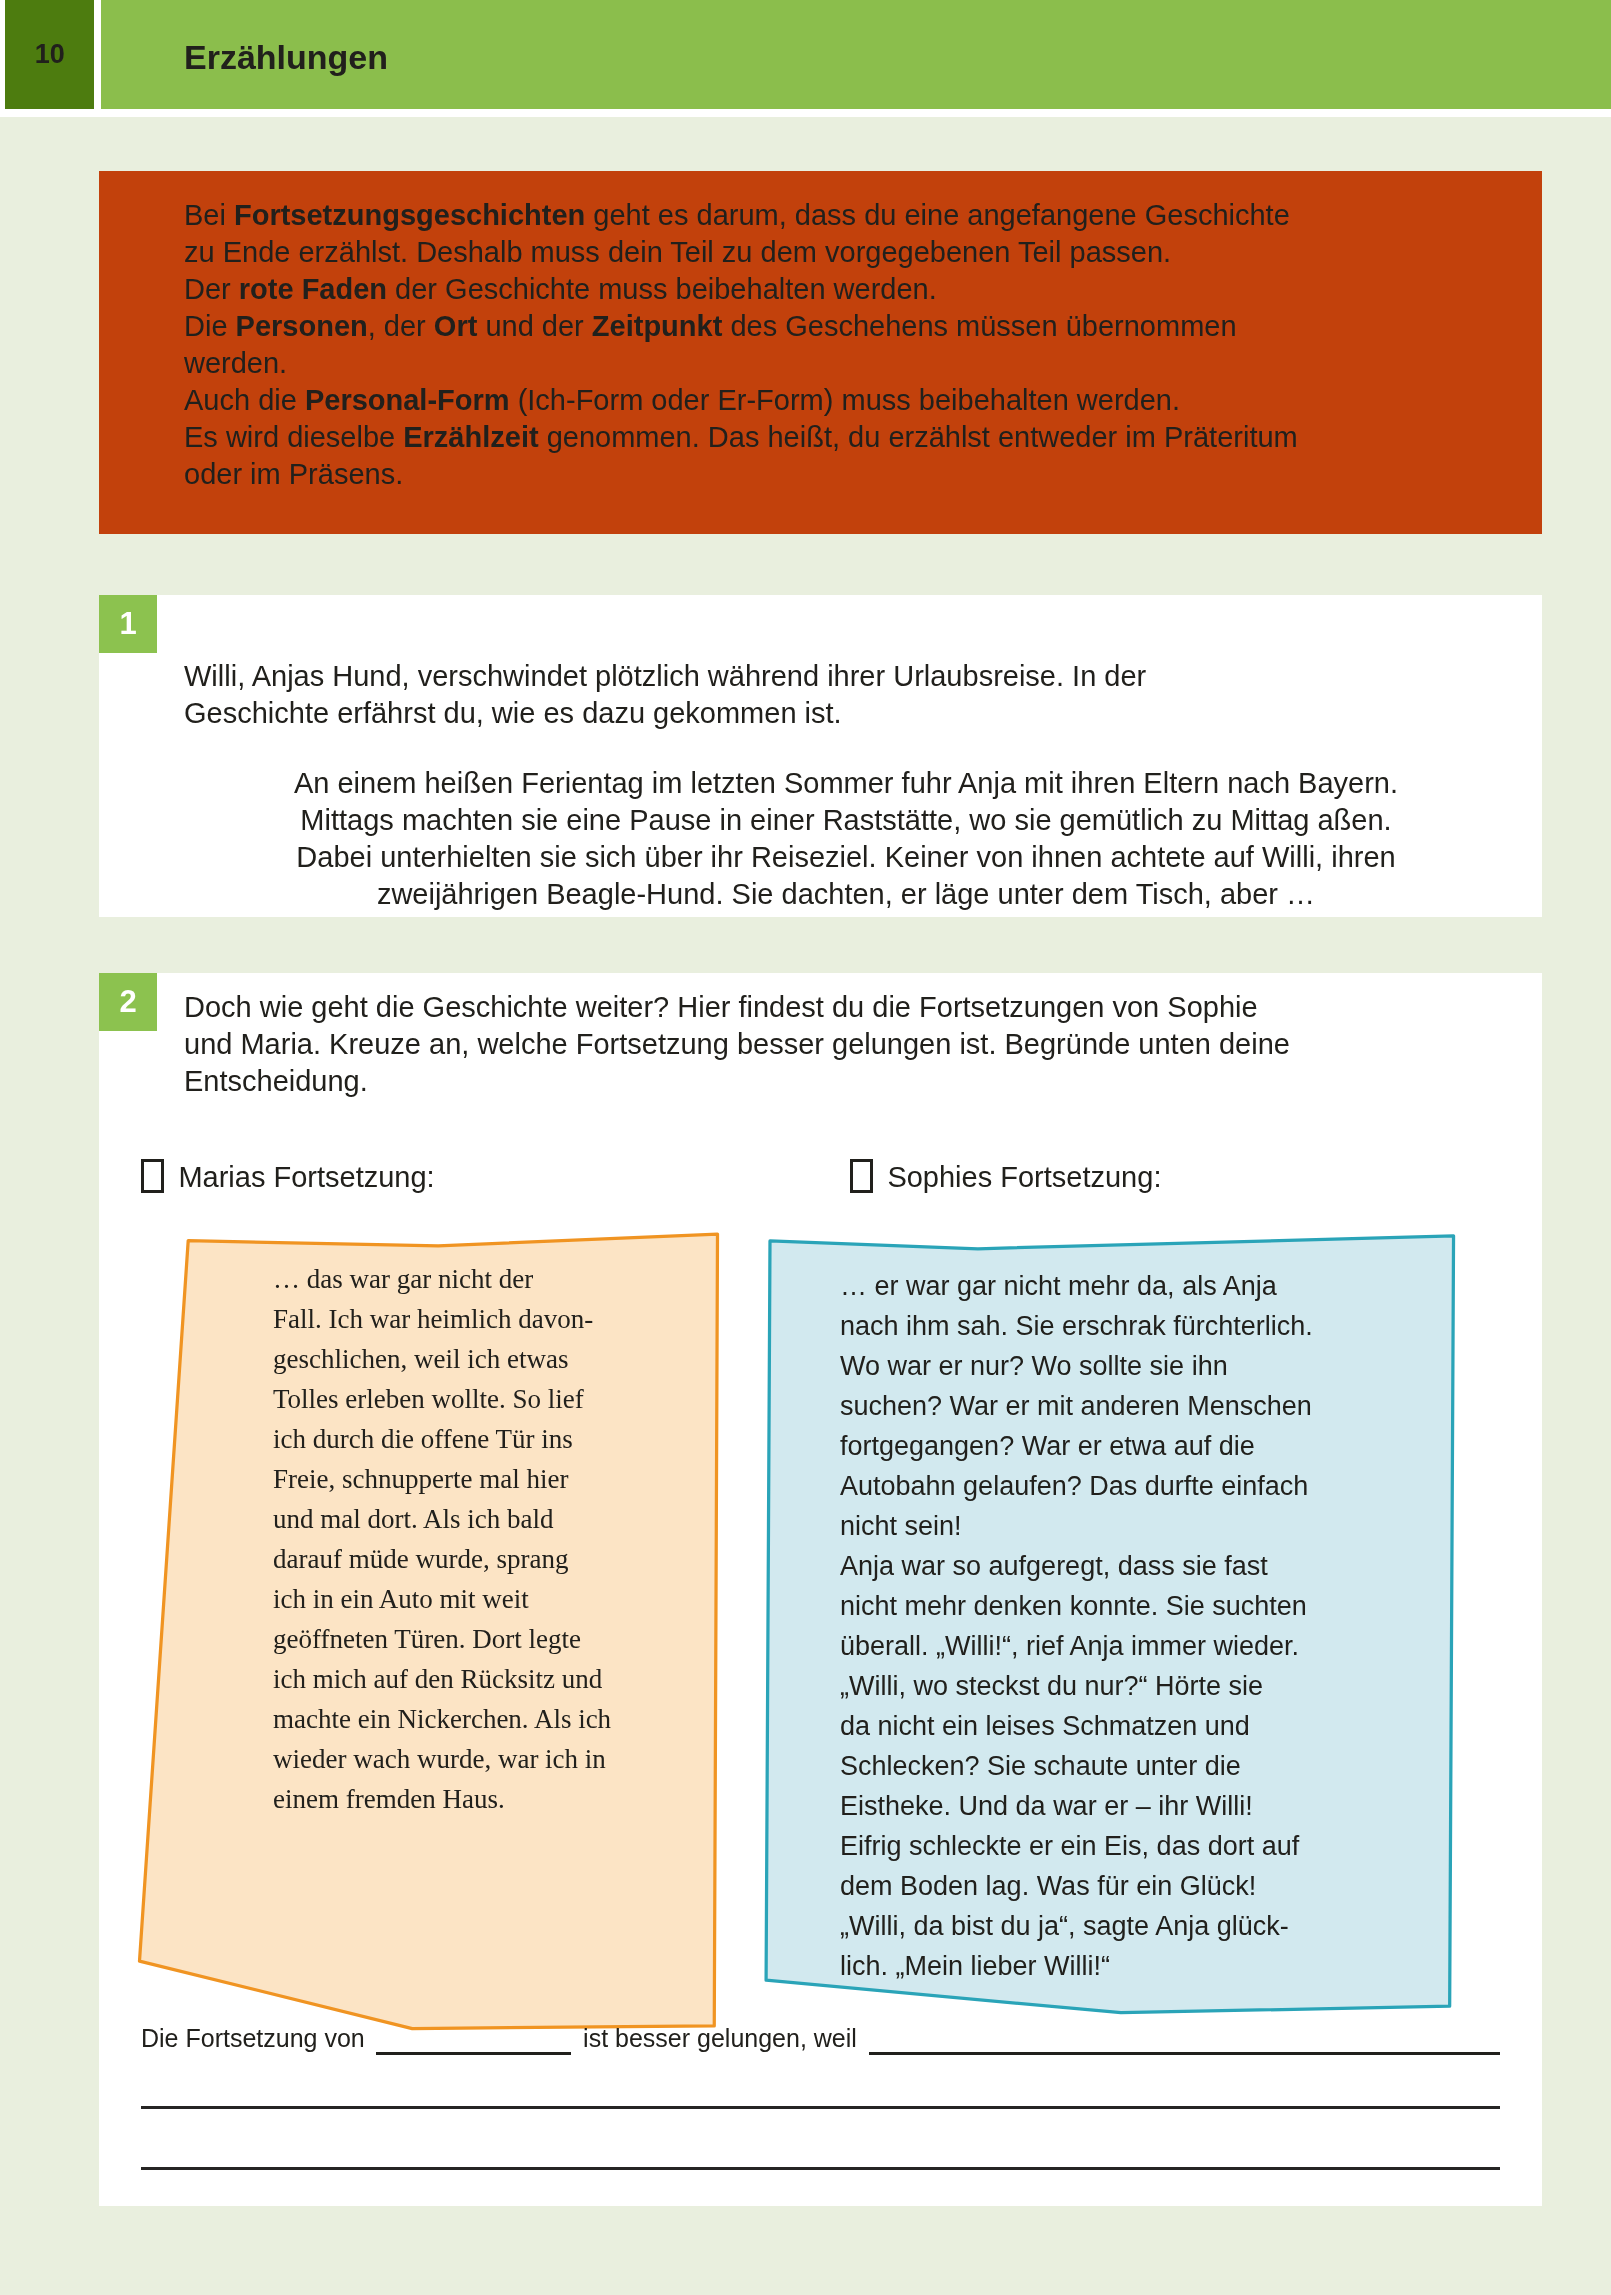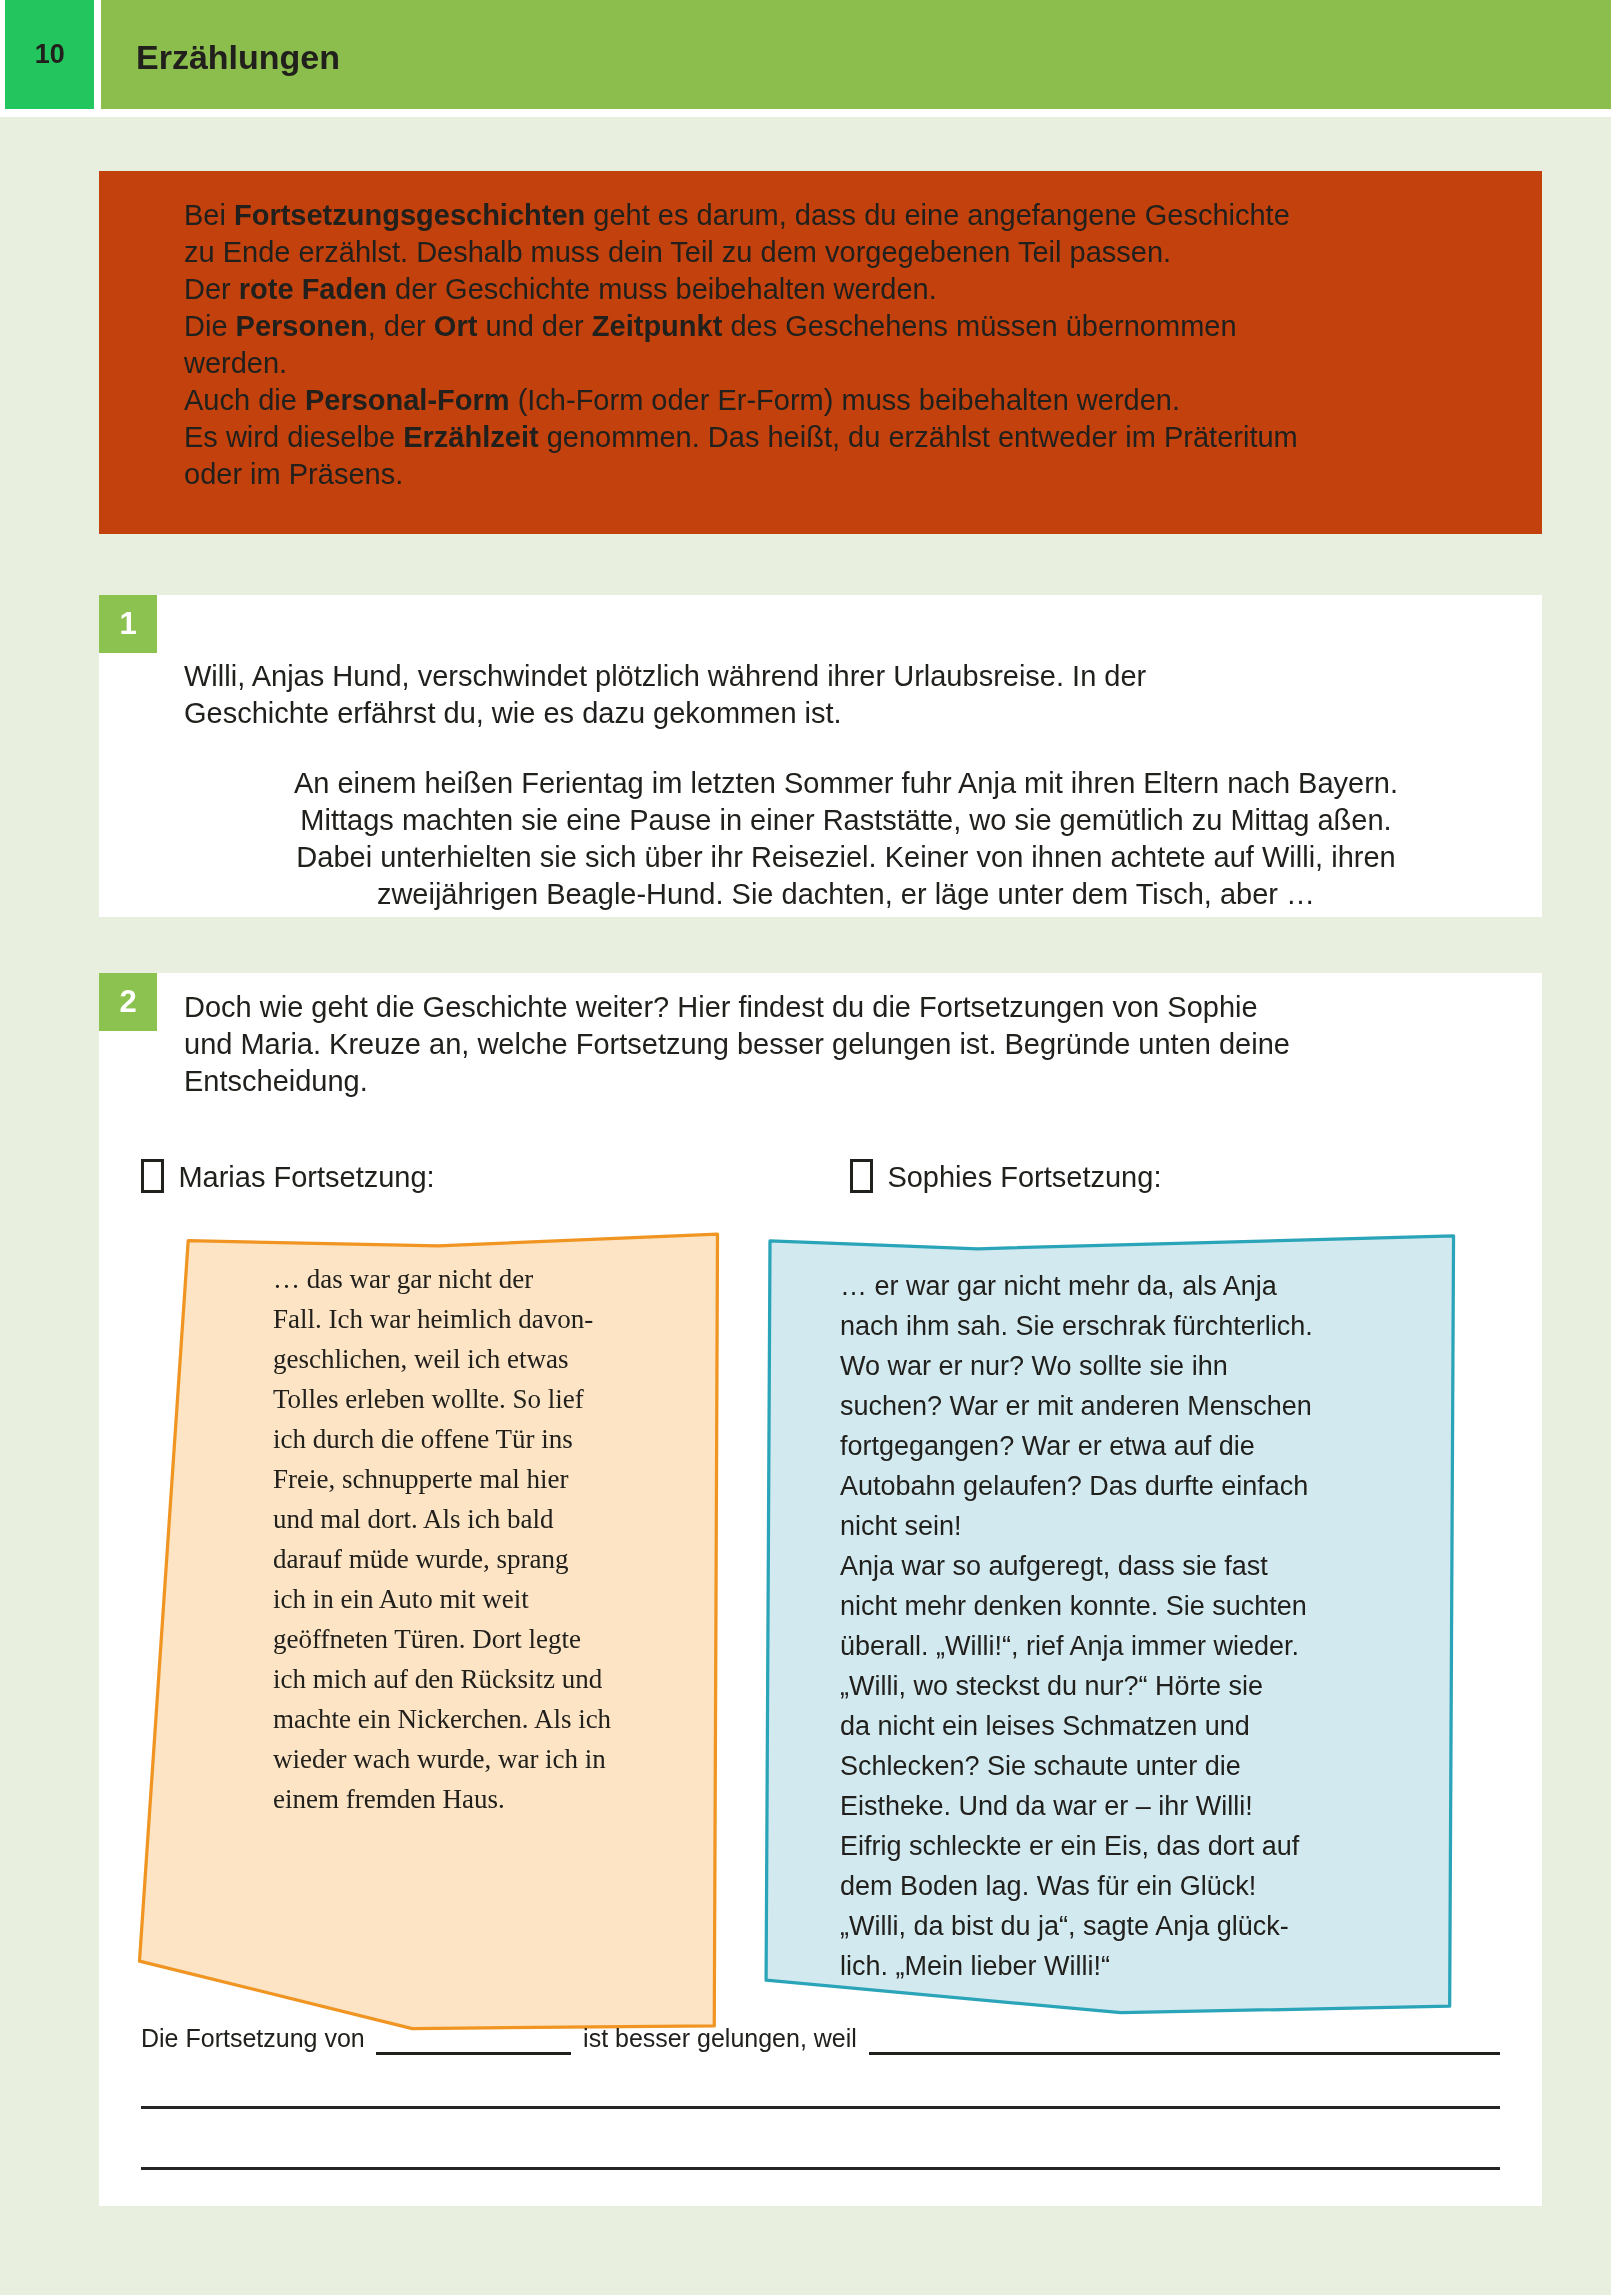--- a/index.html
+++ b/index.html
@@ -8,28 +8,28 @@
     width:1612px;height:2295px;
     background:#e9efde;
     font-family:"Liberation Sans", sans-serif;
     color:#21201c;
     overflow:hidden;
   }
   
   .header-band{position:absolute;left:0;top:0;width:1612px;height:117px;background:#ffffff;}
   .pagenum-strip{
     position:absolute;left:5.2px;top:0;width:89px;height:109px;
-    background:#22c55e;display:flex;align-items:center;justify-content:center;
+    background:#4d7c0f;display:flex;align-items:center;justify-content:center;
     font-size:27px;font-weight:bold;
   }
   .header-bar{
     position:absolute;left:101px;top:0;width:1511px;height:109px;
     background:#8bbe4c;display:flex;align-items:center;
   }
-  .header-title{margin-left:35px;font-size:34px;font-weight:bold;padding-top:6.5px;}
+  .header-title{margin-left:83px;font-size:34px;font-weight:bold;padding-top:6.5px;}
   
   .info-box{
     position:absolute;left:99px;top:171px;width:1443px;height:363px;
     background:#c2410c;
   }
   .info-text{
     position:absolute;left:85px;top:26px;right:39px;
     font-size:29px;line-height:37px;
   }
   .info-text strong{font-weight:bold;}

